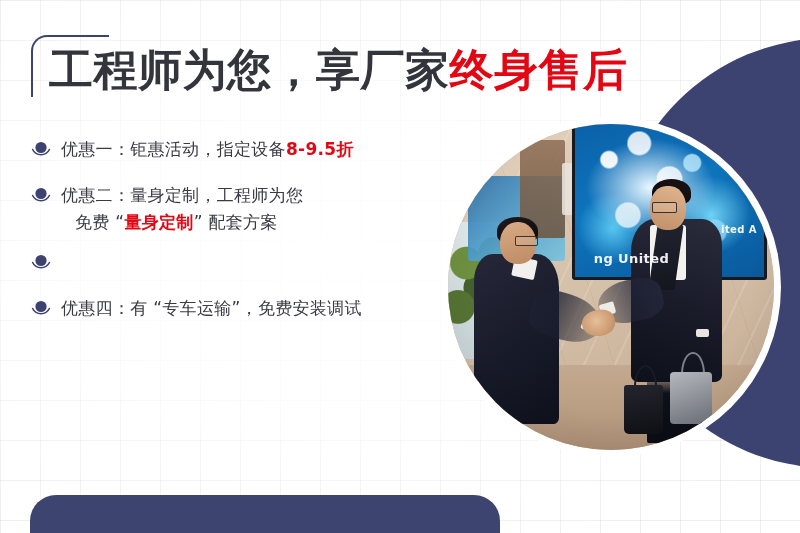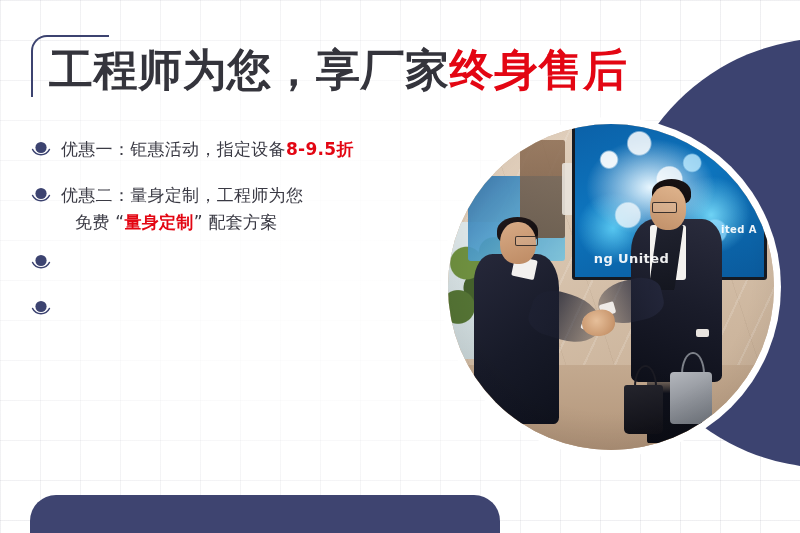--- a/index.html
+++ b/index.html
@@ -415,20 +415,23 @@
       </span>
     </div>
 
     <div class="bullet-row">
       <span class="bullet-marker">
         <svg width="22" height="22" viewBox="0 0 22 22">
           <circle cx="11" cy="8.5" r="5.6" fill="#3c4370"></circle>
           <path d="M2.6 10.5 A9.4 9.4 0 0 0 19.4 10.5" fill="none" stroke="#3c4370" stroke-width="1.6" stroke-linecap="round"></path>
         </svg>
       </span>
+      <span class="bullet-body">
+        <span class="bullet-line"><span>优惠四：有 “专车运输”，免费安装调试</span></span>
+      </span>
     </div>
 
   </div>
 
   <div class="photo-circle">
     <div class="photo-inner">
       <div class="ph-wall"></div>
       <div class="ph-wall-veins"></div>
       <div class="ph-floor"></div>
       <div class="ph-plant"></div>

